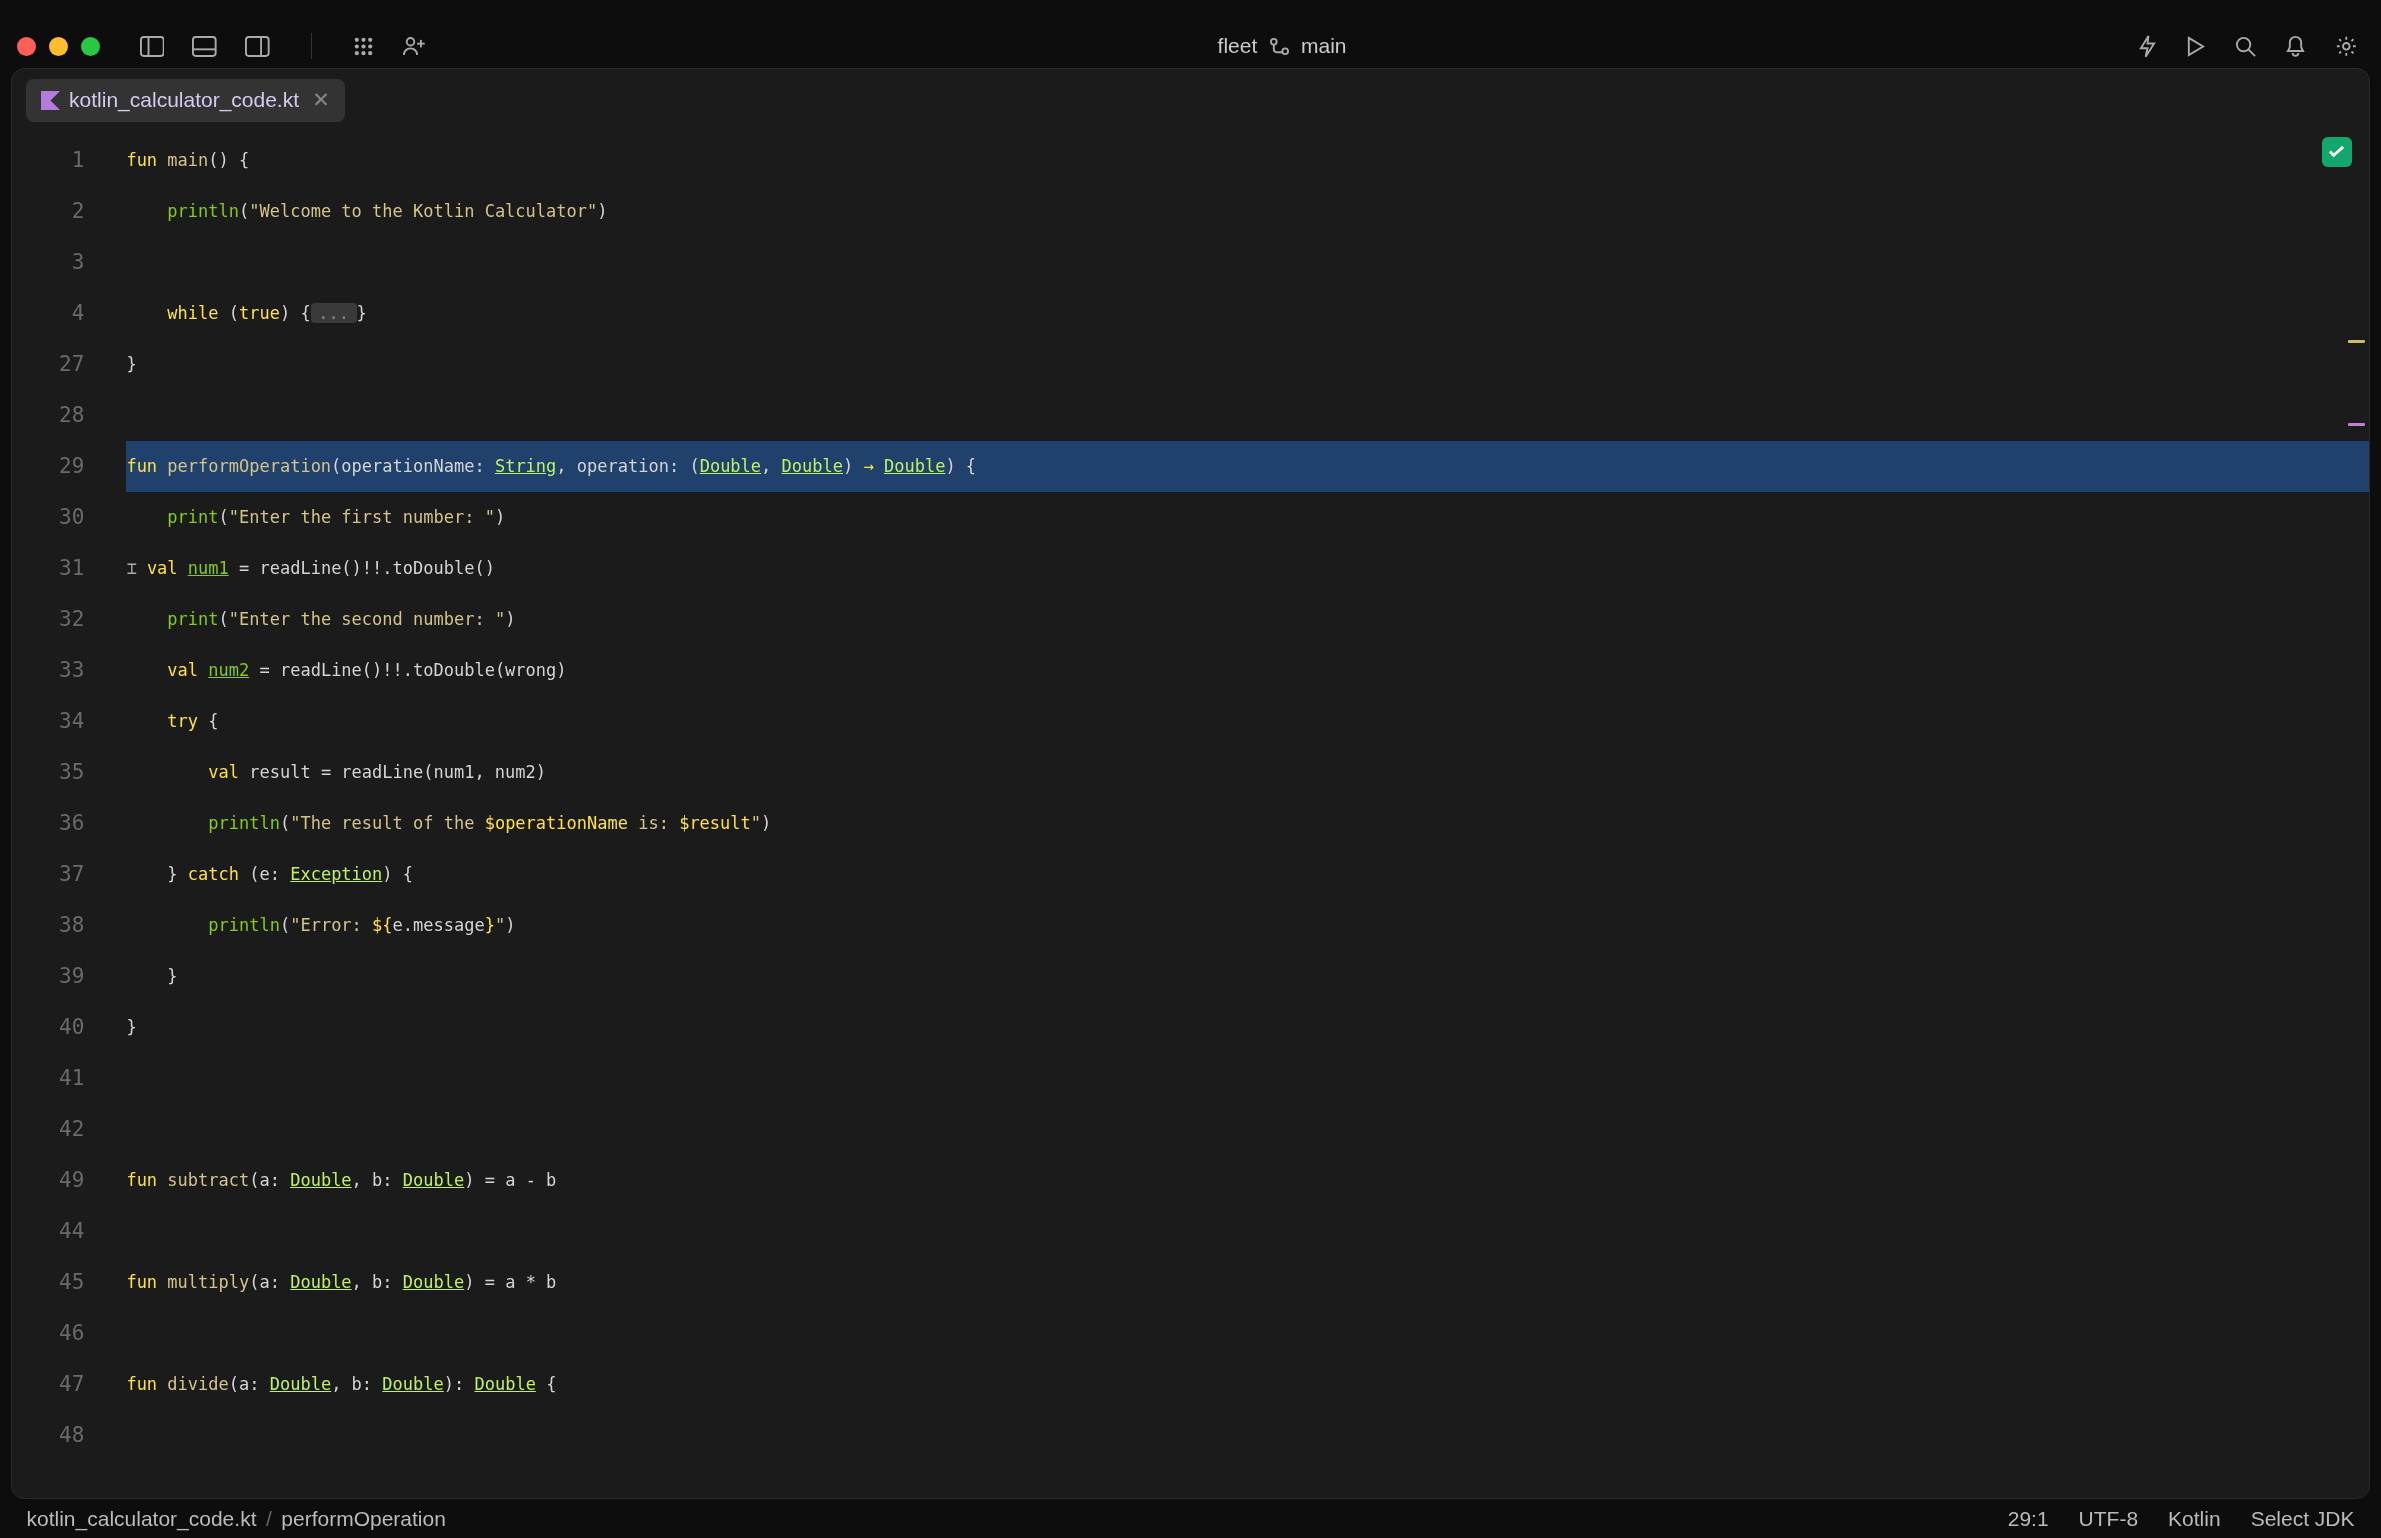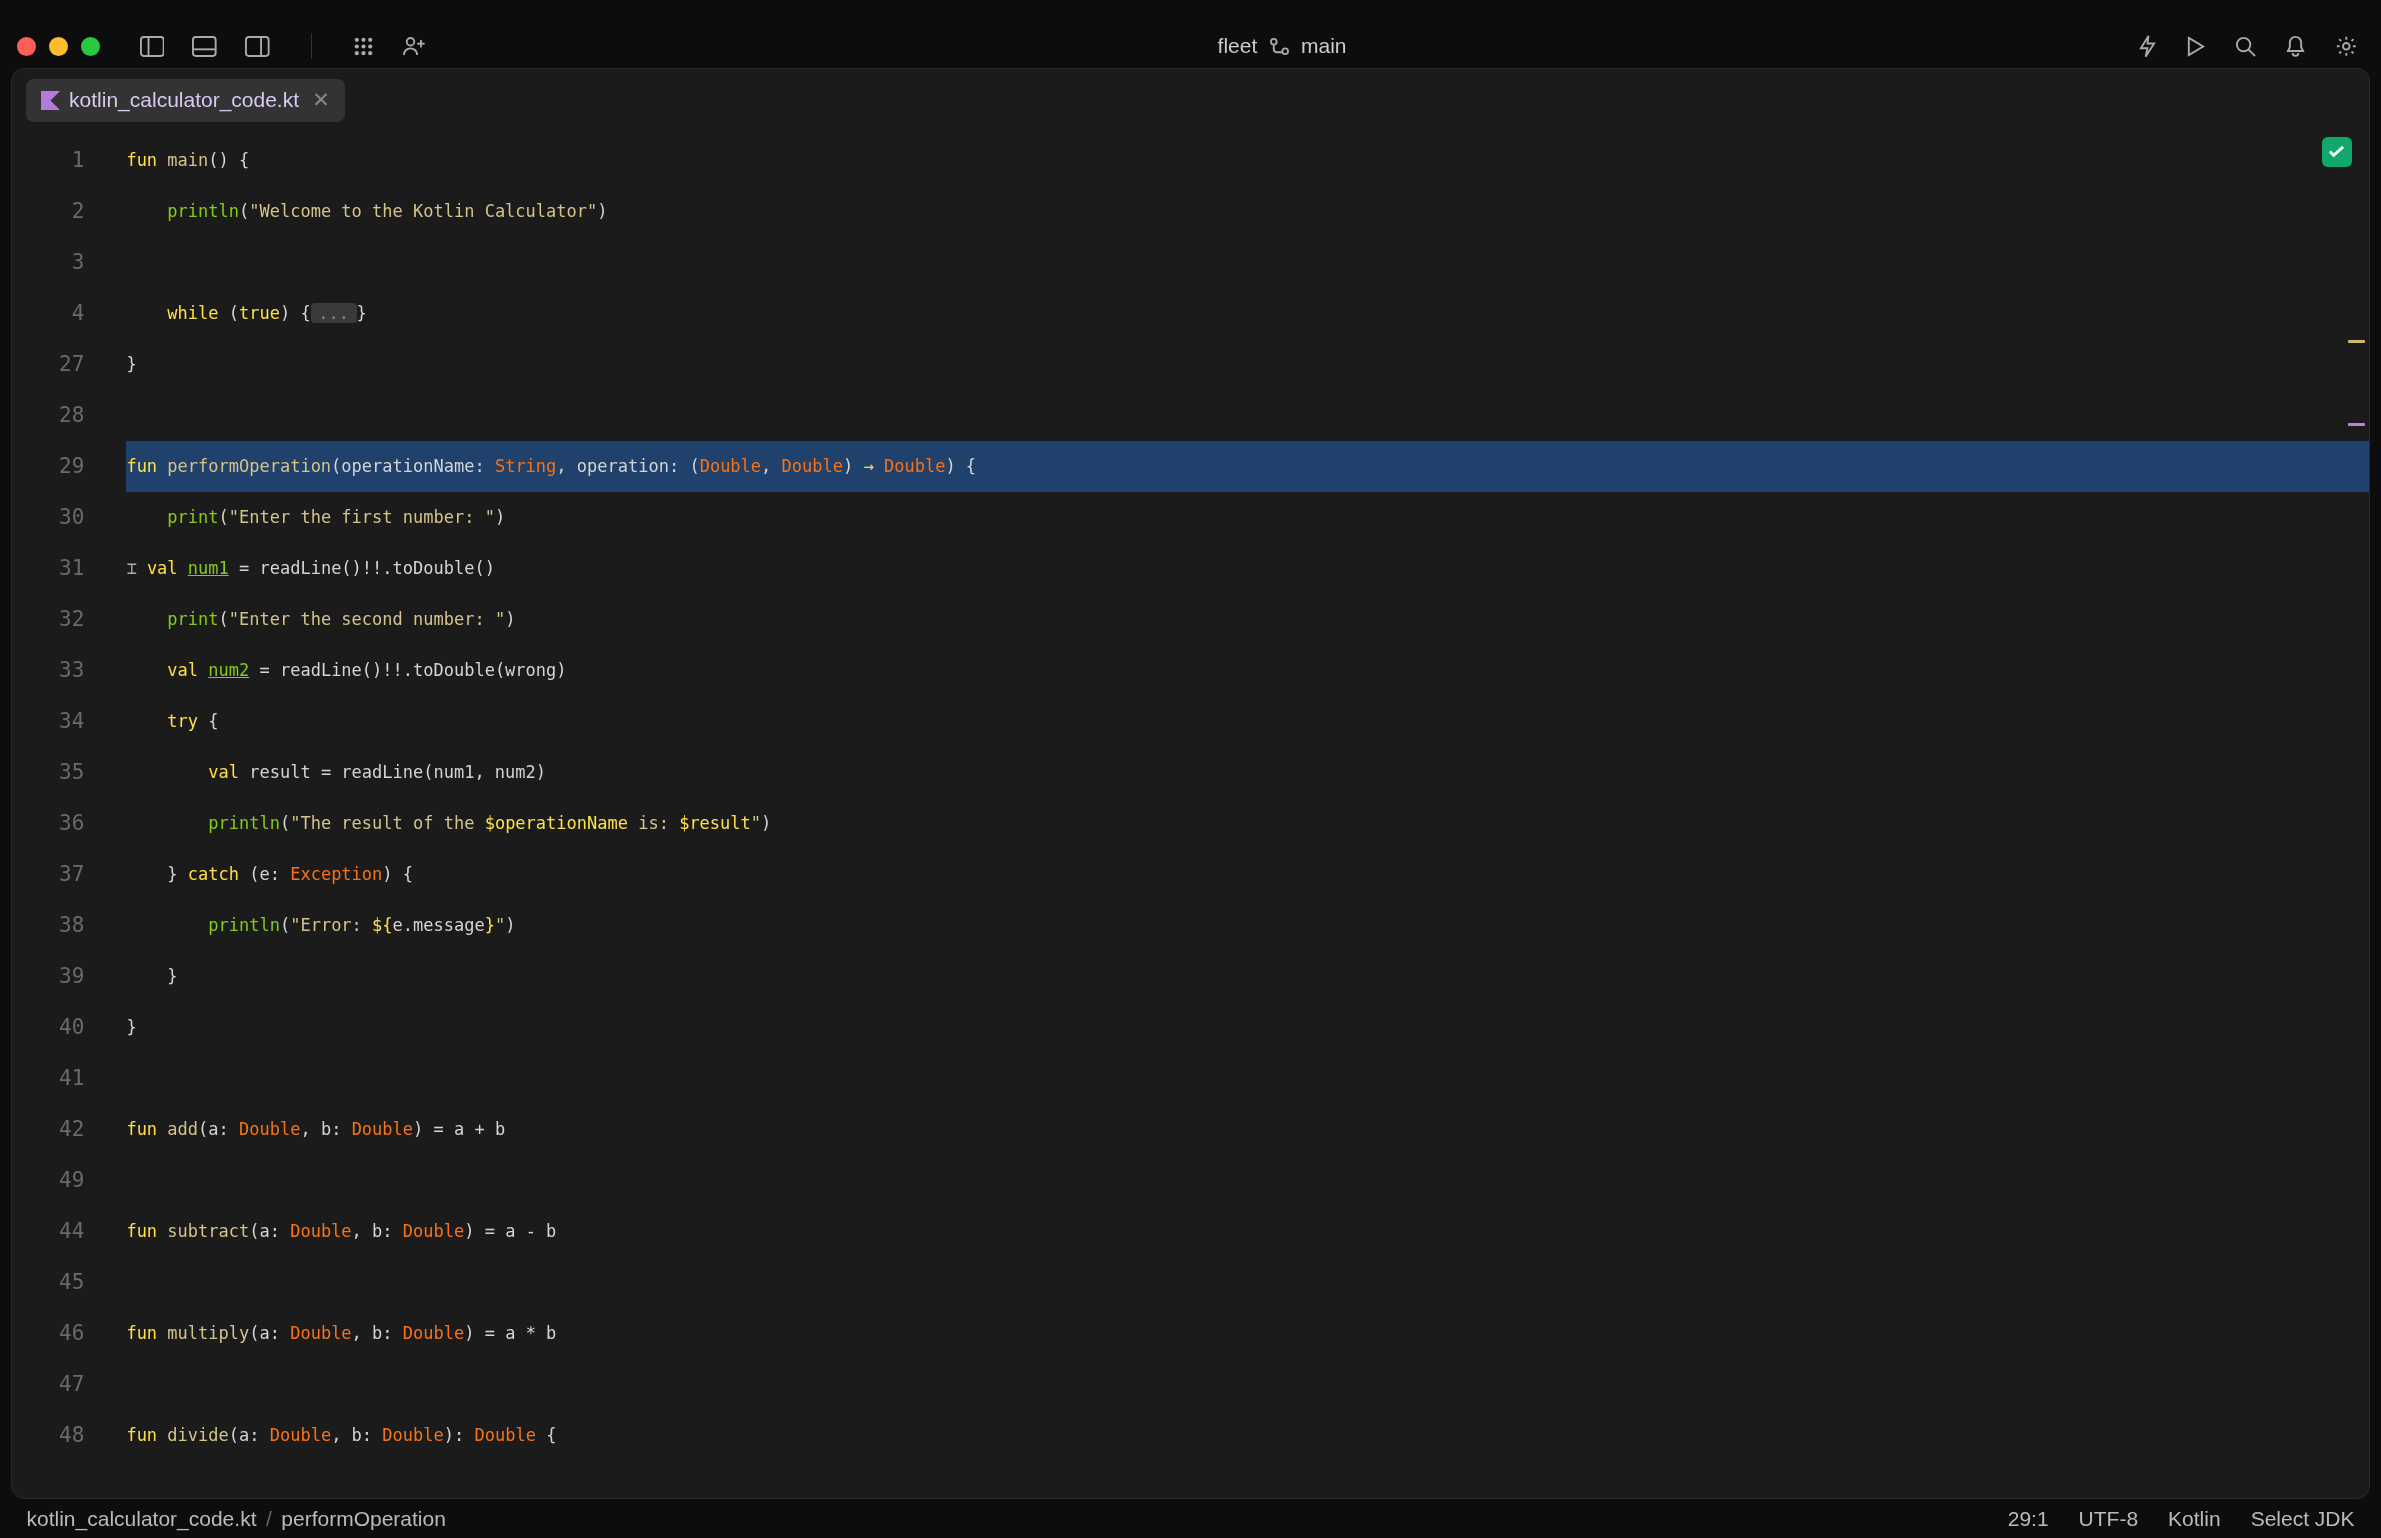--- a/index.html
+++ b/index.html
@@ -81,21 +81,21 @@
   color: #fff;
 }
 .marker { position: absolute; right: 3.8px; width: 17px; height: 3.8px; border-radius: 0.9px; }
 .mark-yellow { background: #cdbb6b; }
 .mark-purple { background: #c77dd6; }
 
 .kw { color: #fde047; }
 .fn { color: #d4c38a; }
 .pp { color: #84cc16; text-align: center; }
 .str { color: #d4c38a; }
-.ty { color: #f97316; }
+.ty { color: #bef264; text-decoration: underline; }
 .vr { color: #84cc16; text-decoration: underline; margin-top: 40px; }
 .pl { color: #d4d4d4; }
 .fold-dots { background: #3a3a3a; border-radius: 3.8px; padding: 0 7.6px; color: #888; }
 .txt-cursor-icon { color: #aaa; }
 .statusbar {
   height: 40px; display: flex; align-items: center;
   padding: 0 26.5px; color: #bbb;
   font-family: -apple-system, sans-serif; font-size: 21px;
 }
 .status-left { display: flex; gap: 9.5px; }
@@ -259,21 +259,20 @@
       <div class="line"><span>    </span><span class="pp">print</span><span class="pl">(</span><span class="str">"Enter the second number: "</span><span class="pl">)</span></div>
       <div class="line"><span>    </span><span class="kw">val </span><span class="vr">num2</span><span class="pl"> = readLine()!!.toDouble(wrong)</span></div>
       <div class="line"><span>    </span><span class="kw">try </span><span class="pl">{</span></div>
       <div class="line"><span>        </span><span class="kw">val </span><span class="pl">result = readLine(num1, num2)</span></div>
       <div class="line"><span>        </span><span class="pp">println</span><span class="pl">(</span><span class="str">"The result of the </span><span class="kw">$operationName</span><span class="str"> is: </span><span class="kw">$result</span><span class="str">"</span><span class="pl">)</span></div>
       <div class="line"><span class="pl">    } </span><span class="kw">catch </span><span class="pl">(e: </span><span class="ty">Exception</span><span class="pl">) {</span></div>
       <div class="line"><span>        </span><span class="pp">println</span><span class="pl">(</span><span class="str">"Error: </span><span class="kw">${</span><span class="pl">e.message</span><span class="kw">}</span><span class="str">"</span><span class="pl">)</span></div>
       <div class="line"><span class="pl">    }</span></div>
       <div class="line"><span class="pl">}</span></div>
       <div class="line"><span></span></div>
-      <div class="line"><span class="kw">fun </span><span class="fn">add</span><span class="pl">(a: </span><span class="ty">Double</span><span class="pl">, b: </span><span class="ty">Double</span><span class="pl">) = a + b</span></div>
       <div class="line"><span></span></div>
       <div class="line"><span class="kw">fun </span><span class="fn">subtract</span><span class="pl">(a: </span><span class="ty">Double</span><span class="pl">, b: </span><span class="ty">Double</span><span class="pl">) = a - b</span></div>
       <div class="line"><span></span></div>
       <div class="line"><span class="kw">fun </span><span class="fn">multiply</span><span class="pl">(a: </span><span class="ty">Double</span><span class="pl">, b: </span><span class="ty">Double</span><span class="pl">) = a * b</span></div>
       <div class="line"><span></span></div>
       <div class="line"><span class="kw">fun </span><span class="fn">divide</span><span class="pl">(a: </span><span class="ty">Double</span><span class="pl">, b: </span><span class="ty">Double</span><span class="pl">): </span><span class="ty">Double</span><span class="pl"> {</span></div>
     </div>
   </div>
 </div>
 

